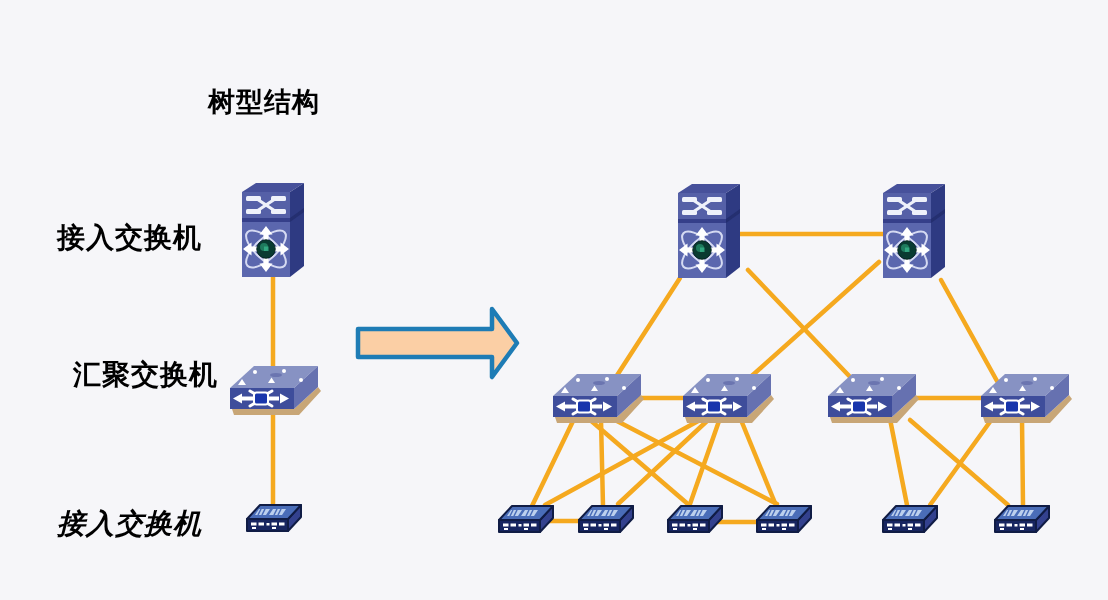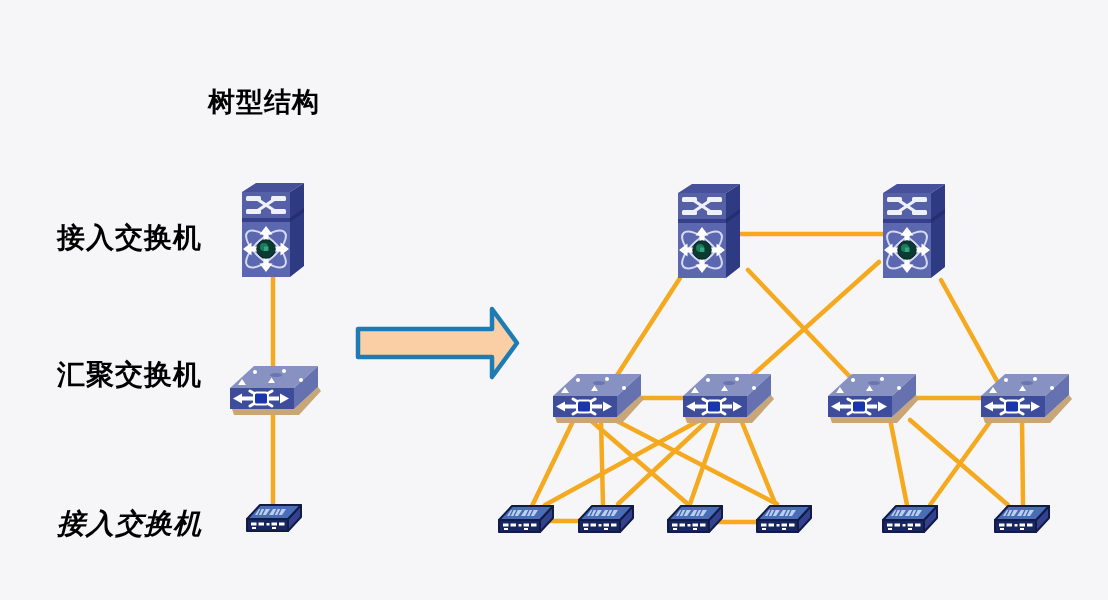--- a/index.html
+++ b/index.html
@@ -178,15 +178,15 @@
       <use href="#ic-acc" x="664" y="501"></use>
       <use href="#ic-acc" x="753" y="501"></use>
       <use href="#ic-acc" x="879" y="501"></use>
       <use href="#ic-acc" x="991" y="501"></use>
     </g>
   </svg>
 
   <div class="title" style="left:199px;top:84px;width:130px;">树型结构</div>
 
   <div class="row-label" style="left:57px;top:219px;">接入交换机</div>
-  <div class="row-label" style="left:57px;top:356px;font-family:Liberation Mono, monospace;">汇聚交换机</div>
+  <div class="row-label" style="left:73px;top:356px;font-family:Liberation Mono, monospace;">汇聚交换机</div>
   <div class="row-label" style="left:57px;top:505px;font-style:italic;">接入交换机</div>
 </div>
 
 </body></html>

